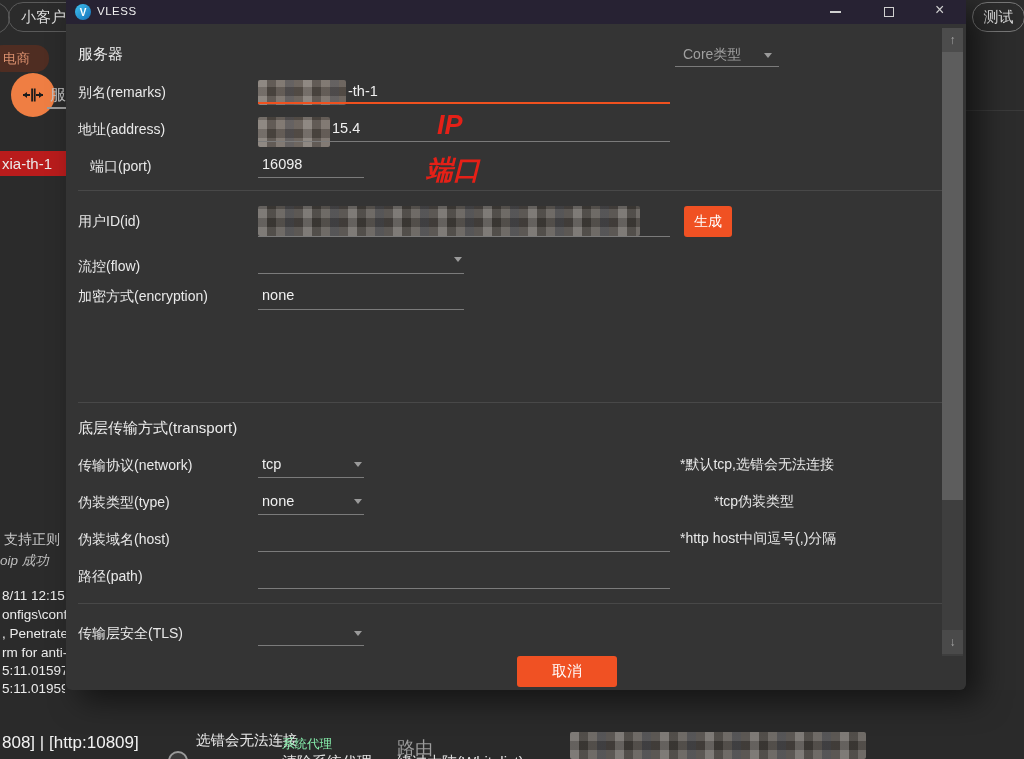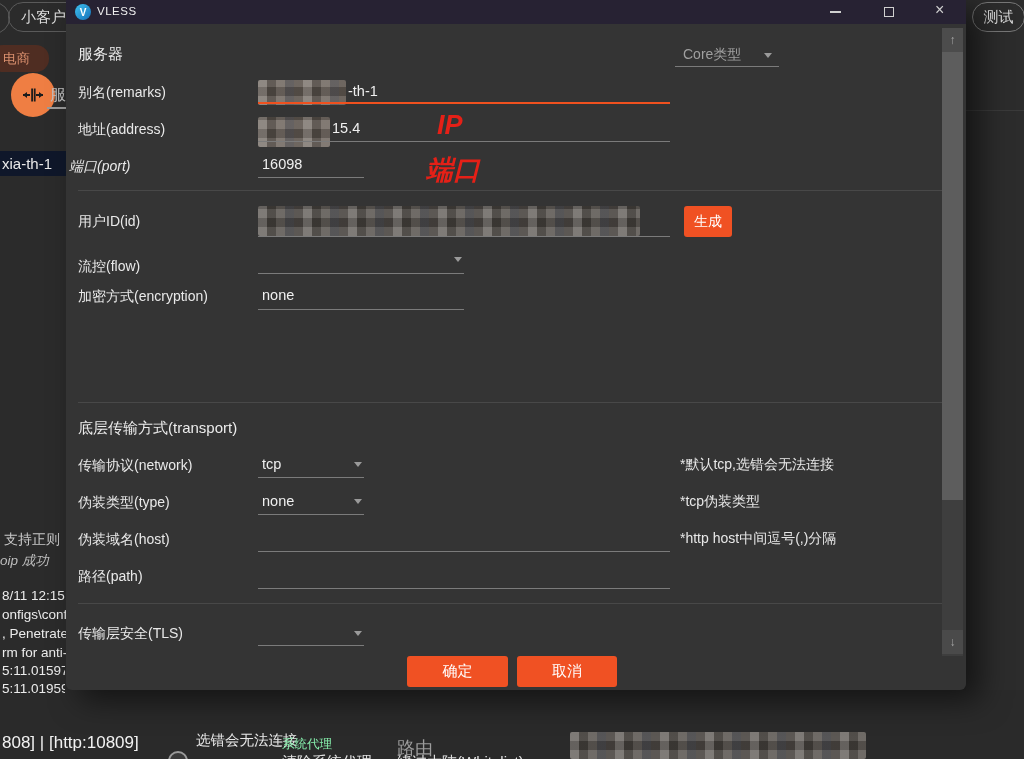--- a/index.html
+++ b/index.html
@@ -14,21 +14,21 @@
   
   .left-strip{left:0;top:0;width:66px;height:690px;background:#2b2b2b;}
   .right-strip{left:966px;top:0;width:58px;height:690px;background:#2c2c2c;}
   .bottom-strip{left:0;top:690px;width:1024px;height:69px;background:#2a2a2a;}
   .pill{border:1px solid #5a5a5a;border-radius:15px;color:#dedede;
         display:flex;align-items:center;justify-content:center;background:transparent;}
   .badge-shop{background:#4f2d22;color:#d98f6d;border-radius:13px;
         display:flex;align-items:center;font-size:13.5px;padding-left:13px;}
   .orange-circle{width:44px;height:44px;border-radius:50%;background:#ef7e43;
         display:flex;align-items:center;justify-content:center;}
-  .selected-row{background:#0f172a;color:#eaeaea;font-size:15px;
+  .selected-row{background:#b91c1c;color:#eaeaea;font-size:15px;
         display:flex;align-items:center;padding-left:2px;}
   .bg-text{color:#c8c8c8;}
   .log{font-size:13.5px;color:#ececec;white-space:nowrap;}
   .dim{color:#6f6f6f;}
   
   .dialog{left:66px;top:0;width:900px;height:690px;background:#343434;
         border-radius:0 0 6px 6px;box-shadow:14px 10px 30px rgba(0,0,0,.55);}
   .titlebar{left:0;top:0;width:900px;height:24px;background:#272233;}
   .app-icon{left:9px;top:4px;width:16px;height:16px;border-radius:50%;
         background:linear-gradient(135deg,#3fc1f0 0%,#1470b8 100%);
@@ -155,21 +155,21 @@
     <div class="abs mosaic" style="left:192px;top:80px;width:88px;height:25px;"></div>
     <div class="abs val" style="left:282px;top:83px;">-th-1</div>
     <div class="abs ul-orange" style="left:192px;top:102px;width:412px;"></div>
 
     <div class="abs lbl" style="left:12px;top:121px;">地址(address)</div>
     <div class="abs mosaic" style="left:192px;top:117px;width:72px;height:30px;"></div>
     <div class="abs val" style="left:266px;top:120px;">15.4</div>
     <div class="abs ul" style="left:192px;top:141px;width:412px;"></div>
     <div class="abs annot" style="left:371px;top:110px;">IP</div>
 
-    <div class="abs lbl" style="left:3px;top:158px;font-style:italic;">端口(port)</div>
+    <div class="abs lbl" style="left:24px;top:158px;">端口(port)</div>
     <div class="abs val" style="left:196px;top:156px;">16098</div>
     <div class="abs ul" style="left:192px;top:177px;width:106px;"></div>
     <div class="abs annot" style="left:360px;top:152px;">端口</div>
 
     <div class="abs divider" style="left:12px;top:190px;width:864px;"></div>
 
     <div class="abs lbl" style="left:12px;top:213px;">用户ID(id)</div>
     <div class="abs mosaic mosaic-dark" style="left:192px;top:206px;width:382px;height:30px;"></div>
     <div class="abs ul" style="left:192px;top:236px;width:412px;"></div>
     <button class="abs btn-orange" style="left:618px;top:206px;width:48px;height:31px;font-size:14px;">
@@ -192,41 +192,38 @@
     <div class="abs lbl" style="left:12px;top:457px;">传输协议(network)</div>
     <div class="abs val" style="left:196px;top:456px;">tcp</div>
     <div class="abs caret" style="left:288px;top:462px;"></div>
     <div class="abs ul" style="left:192px;top:477px;width:106px;"></div>
     <div class="abs note" style="left:614px;top:456px;">*默认tcp,选错会无法连接</div>
 
     <div class="abs lbl" style="left:12px;top:494px;">伪装类型(type)</div>
     <div class="abs val" style="left:196px;top:493px;">none</div>
     <div class="abs caret" style="left:288px;top:499px;"></div>
     <div class="abs ul" style="left:192px;top:514px;width:106px;"></div>
-    <div class="abs note" style="left:614px;top:493px;text-align:right;">*tcp伪装类型</div>
+    <div class="abs note" style="left:648px;top:493px;text-align:right;">*tcp伪装类型</div>
 
     <div class="abs lbl" style="left:12px;top:531px;">伪装域名(host)</div>
     <span class="abs val" style="left:196px;top:530px;"></span>
     <div class="abs ul" style="left:192px;top:551px;width:412px;"></div>
     <div class="abs note" style="left:614px;top:530px;">*http host中间逗号(,)分隔</div>
 
     <div class="abs lbl" style="left:12px;top:568px;">路径(path)</div>
     <span class="abs val" style="left:196px;top:567px;"></span>
     <div class="abs ul" style="left:192px;top:588px;width:412px;"></div>
 
     <div class="abs divider" style="left:12px;top:603px;width:864px;"></div>
 
     <div class="abs lbl" style="left:12px;top:625px;">传输层安全(TLS)</div>
     <span class="abs val" style="left:196px;top:624px;"></span>
     <div class="abs caret" style="left:288px;top:631px;"></div>
     <div class="abs ul" style="left:192px;top:645px;width:106px;"></div>
 
-    <button class="abs btn-orange" style="left:341px;top:656px;width:101px;height:31px;font-size:15px;">
-      <span>确定</span>
-    </button>
     <button class="abs btn-orange" style="left:451px;top:656px;width:100px;height:31px;font-size:15px;">
       <span>取消</span>
     </button>
 
     <div class="abs sb-track"></div>
     <div class="abs sb-btn" style="left:876px;top:28px;">↑</div>
     <div class="abs sb-thumb"></div>
     <div class="abs sb-btn" style="left:876px;top:630px;background:#4a4a4a;">↓</div>
 
   </div>

